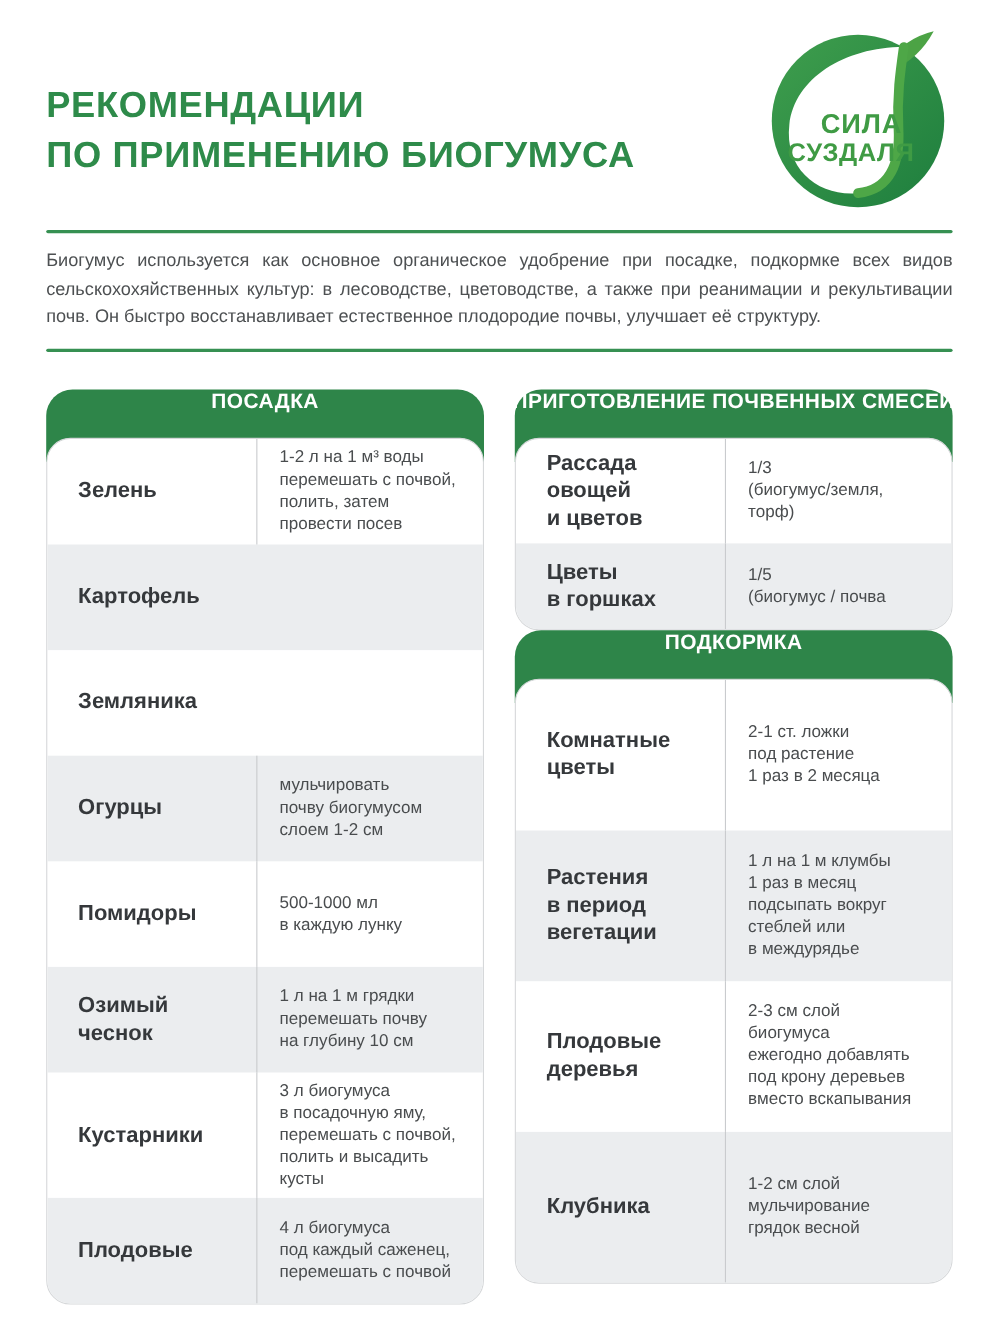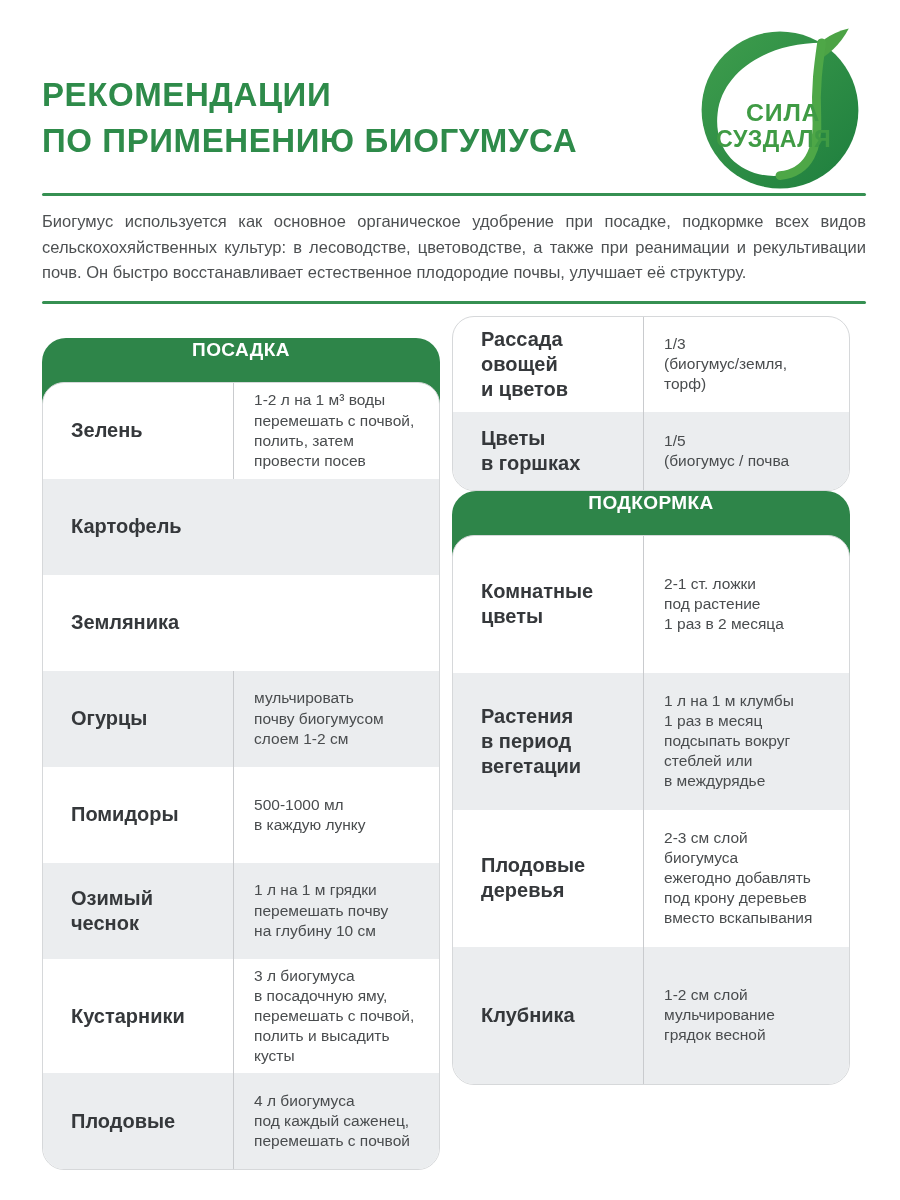--- a/index.html
+++ b/index.html
@@ -23,29 +23,29 @@
   }
   .page{width:900px;height:1200px;padding:0 34px 12px 42px;background:#fff;}
 
   
   .page-header{display:flex;justify-content:space-between;align-items:flex-start;padding-top:30px;min-height:160px;}
   .page-title{margin-top:42px;color:var(--title-green);font-size:33px;font-weight:700;line-height:1.38;letter-spacing:.6px;}
   .logo{width:160px;height:160px;flex:0 0 auto;margin-right:6px;}
   .logo svg{overflow:visible;display:block;}
 
   
-  .intro-block{margin-top:3px;}
+  .intro-block{margin-top:19px;}
   .rule{height:3px;background:var(--rule-green);border-radius:2px;}
   .intro-text{
     margin:13px 0 15px;color:var(--intro-text);
     font-size:16.5px;line-height:1.55;text-align:justify;
   }
 
   
-  .columns{display:flex;gap:12px;margin-top:34px;align-items:flex-start;}
+  .columns{display:flex;gap:28px;margin-top:34px;align-items:flex-start;}
   .col{width:398px;flex:0 0 398px;display:flex;flex-direction:column;}
   .col.right .card + .card{}
 
   
   .card-header{
     background:var(--green);
     border-radius:24px 24px 0 0;
     padding:0 10px 22px;
     height:66px;
     display:flex;align-items:center;justify-content:center;
@@ -179,20 +179,23 @@
 под каждый саженец,
 перемешать с почвой</div>
               </div>
             </div>
           </div>
       </section>
     </div>
 
     <div class="col right">
       <section class="card smesi">
+        <div class="card-header">
+          <span class="card-title">ПРИГОТОВЛЕНИЕ ПОЧВЕННЫХ СМЕСЕЙ</span>
+        </div>
         <div class="card-body">
 
             <div class="row">
               <div class="cell name">Рассада овощей
 и цветов</div>
               <div class="cell value">
                 <div class="value-text">1/3
 (биогумус/земля,
 торф)</div>
               </div>

